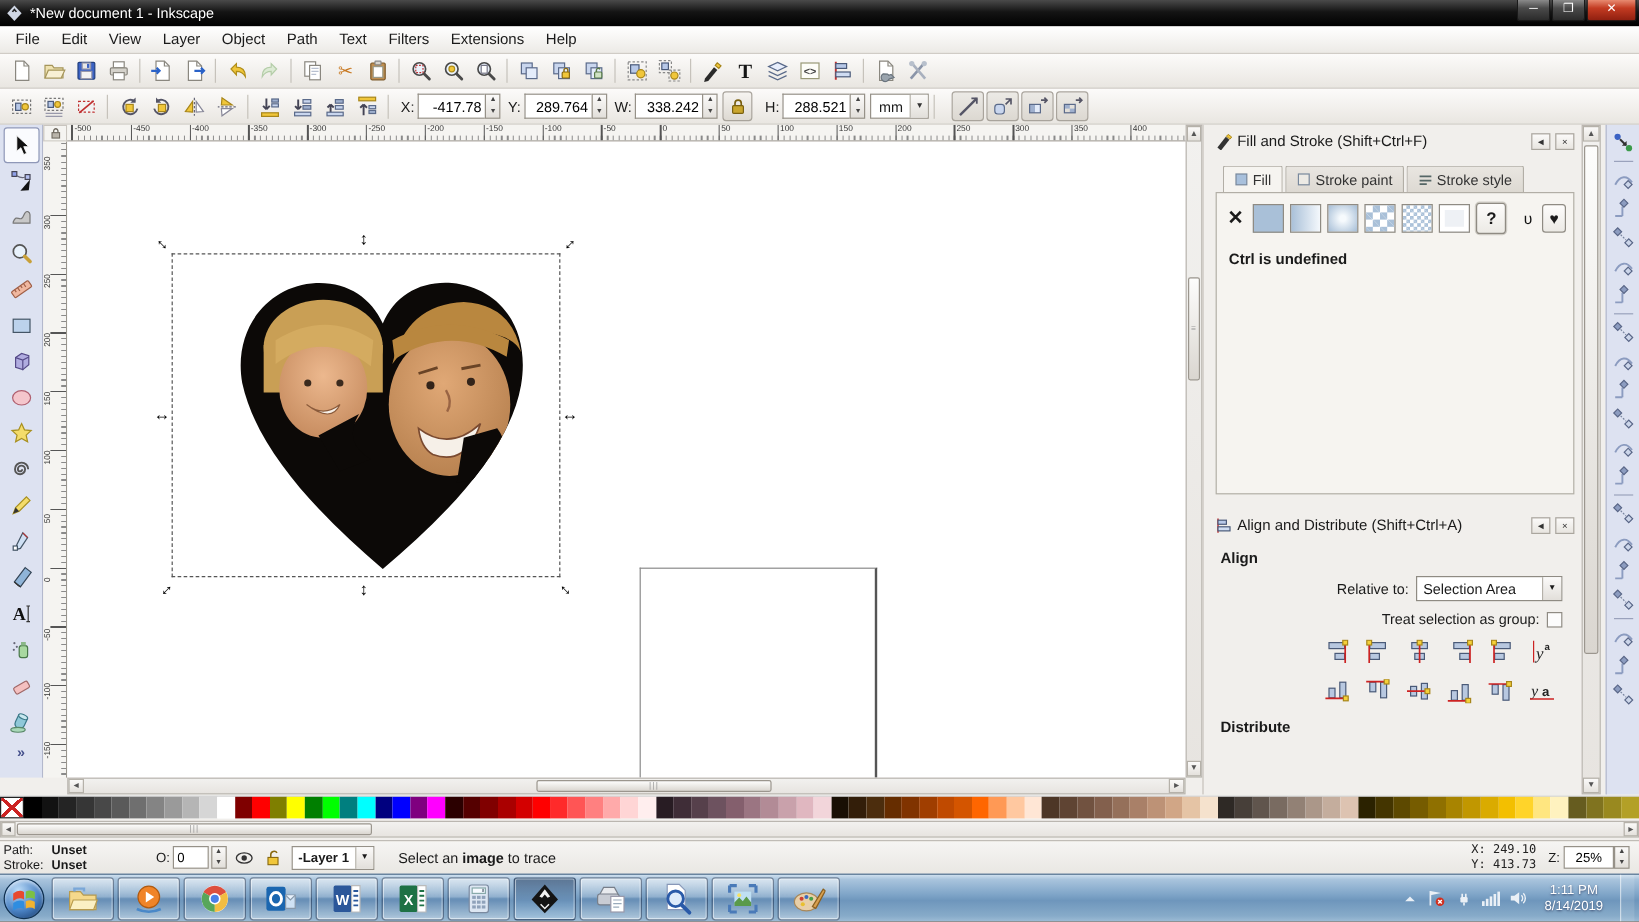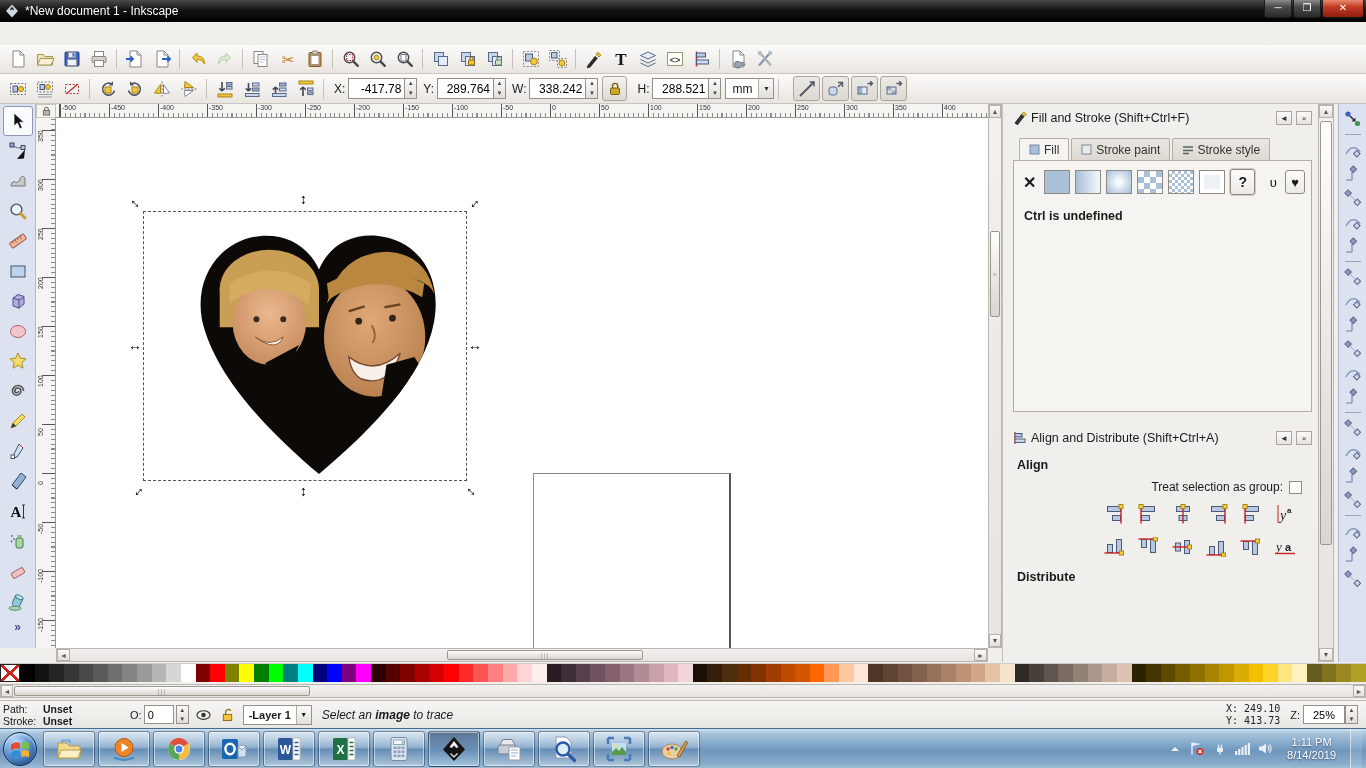--- a/index.html
+++ b/index.html
@@ -146,21 +146,21 @@
   #fs-ind .lb{width:40px;}
   #fs-ind .vl{font-weight:bold;}
   #ob{display:flex;align-items:center;gap:2px;}
   #ob label{font-size:11px;}
   #ob input{width:30px;height:19px;border:1px solid #969188;font:11px "Liberation Sans",sans-serif;padding:0 3px;}
   .mini-ic{width:18px;height:18px;display:flex;align-items:center;justify-content:center;margin-left:6px;}
   #layercombo{display:flex;height:20px;border:1px solid #969188;background:#fff;align-items:center;margin-left:6px;}
   #layercombo .lv{padding:0 5px;font-size:11px;font-weight:bold;}
   #layercombo .da{width:15px;height:100%;background:linear-gradient(#fbfaf9,#e2dfda);border-left:1px solid #b5b1a9;
     font-size:7px;display:flex;align-items:center;justify-content:center;}
-  #statmsg{margin-left:10px;font-size:12px;font-style:italic;}
+  #statmsg{margin-left:20px;font-size:12px;}
   #coords{margin-left:auto;font-family:"DejaVu Sans Mono",monospace;font-size:10px;line-height:12px;text-align:left;color:#222;}
   #zoombox{display:flex;align-items:center;margin:0 8px 0 10px;}
   #zoombox label{font-size:11px;margin-right:3px;}
   #zoombox input{width:42px;height:19px;border:1px solid #969188;font:11px "Liberation Sans",sans-serif;text-align:center;}
   
   #taskbar{position:absolute;left:0;top:728px;width:1366px;height:40px;display:flex;align-items:center;
     background:linear-gradient(#cfe0ef,#a9c4dd 10%,#7fa5c8 42%,#6e96bc 55%,#87abc9 88%,#9dbcd6);
     border-top:1px solid #4a6a8c;}
   #startorb{width:40px;height:40px;display:flex;align-items:center;justify-content:center;flex:0 0 auto;}
   #startorb .orb{width:34px;height:34px;border-radius:50%;display:flex;align-items:center;justify-content:center;
@@ -188,20 +188,32 @@
         </svg>
     </span>
     <span class="ttext">*New document 1 - Inkscape</span>
     <div id="winbtns">
       <div class="wbtn">─</div>
       <div class="wbtn">❐</div>
       <div class="wbtn close">✕</div>
     </div>
   </div>
 
+  <div id="menubar">
+      <div class="menu-item">File</div>
+      <div class="menu-item">Edit</div>
+      <div class="menu-item">View</div>
+      <div class="menu-item">Layer</div>
+      <div class="menu-item">Object</div>
+      <div class="menu-item">Path</div>
+      <div class="menu-item">Text</div>
+      <div class="menu-item">Filters</div>
+      <div class="menu-item">Extensions</div>
+      <div class="menu-item">Help</div>
+    </div>
 
   <div id="cmdbar">
       <div class="tbtn">
         <span class="ic">
           <svg width="20" height="20" viewBox="0 0 20 20" aria-hidden="true">
             <path d="M5 2h7l4 4v12H5z" fill="#fff" stroke="#8a877f"></path>
             <path d="M12 2v4h4" fill="none" stroke="#8a877f"></path>
           </svg>
         </span>
       </div>
@@ -955,20 +967,27 @@
               <rect x="2" y="8" width="10" height="3.4" fill="#cfdcf2" stroke="#4a5a7a"></rect>
             </svg>
         </span>
         <span class="ptitle">Align and Distribute (Shift+Ctrl+A)</span>
         <span class="pbtns">
           <span class="pbtn-sm">◄</span>
           <span class="pbtn-sm">×</span>
         </span>
       </div>
       <div class="sect">Align</div>
+      <div class="arow">
+        <span class="albl">Relative to:</span>
+        <div class="dropdown">
+          <span class="dv">Selection Area</span>
+          <span class="da">▼</span>
+        </div>
+      </div>
       <div class="arow">
         <span class="albl">Treat selection as group:</span>
         <span class="checkbox"></span>
       </div>
       <div class="btnrow" id="align-row1">
           <div class="al-btn">
             <svg width="24" height="20" viewBox="0 0 24 20">
               <rect x="4.5" y="2.5" width="13" height="5" fill="#b8c8e0" stroke="#4a5a78"></rect>
               <rect x="9.5" y="11.5" width="8" height="5" fill="#b8c8e0" stroke="#4a5a78"></rect>
               <path d="M18 0.5v19" stroke="#cc2222" stroke-width="1.4"></path>

